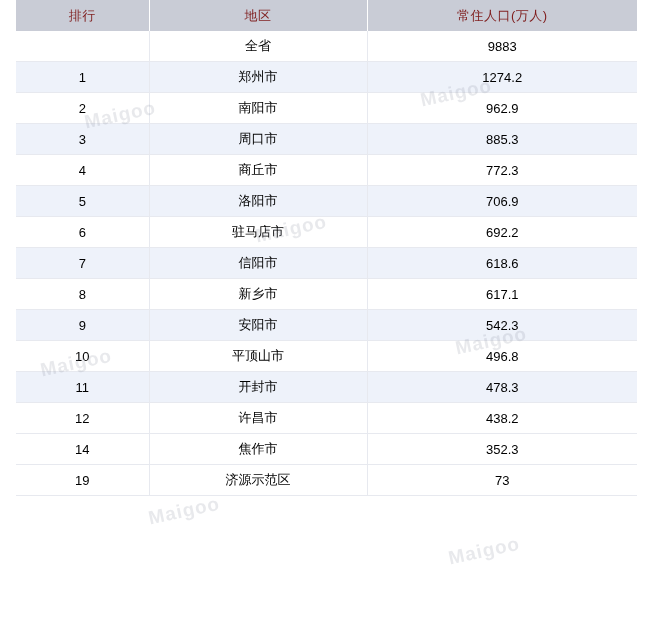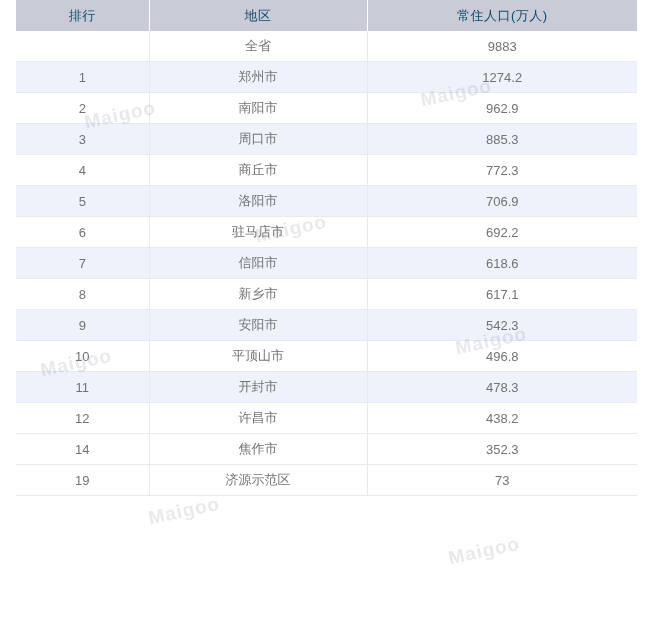--- a/index.html
+++ b/index.html
@@ -25,37 +25,37 @@
     width: 621px;
     margin: 0 16px;
     table-layout: fixed;
   }
   table.data-table col.c-rank { width: 133px; }
   table.data-table col.c-region { width: 218px; }
   table.data-table col.c-pop { width: 270px; }
 
   table.data-table thead th {
     background: #c9ccd6;
-    color: #0c4a6e;
+    color: #7f1d1d;
     font-size: 13px;
     font-weight: normal;
     height: 31px;
     line-height: 31px;
     padding: 0;
     text-align: center;
     border-right: 1px solid #ffffff;
     letter-spacing: 0.5px;
   }
   table.data-table thead th:last-child {
     border-right: none;
   }
   table.data-table tbody td {
     height: 30px;
     font-size: 13px;
-    color: #737373;
+    color: #000000;
     text-align: center;
     padding: 0;
     border-bottom: 1px solid #e7e9ef;
     border-right: 1px solid #e7e9ef;
     background: transparent;
   }
   table.data-table tbody td:last-child {
     border-right: none;
   }
   table.data-table tbody tr.row-even td {

